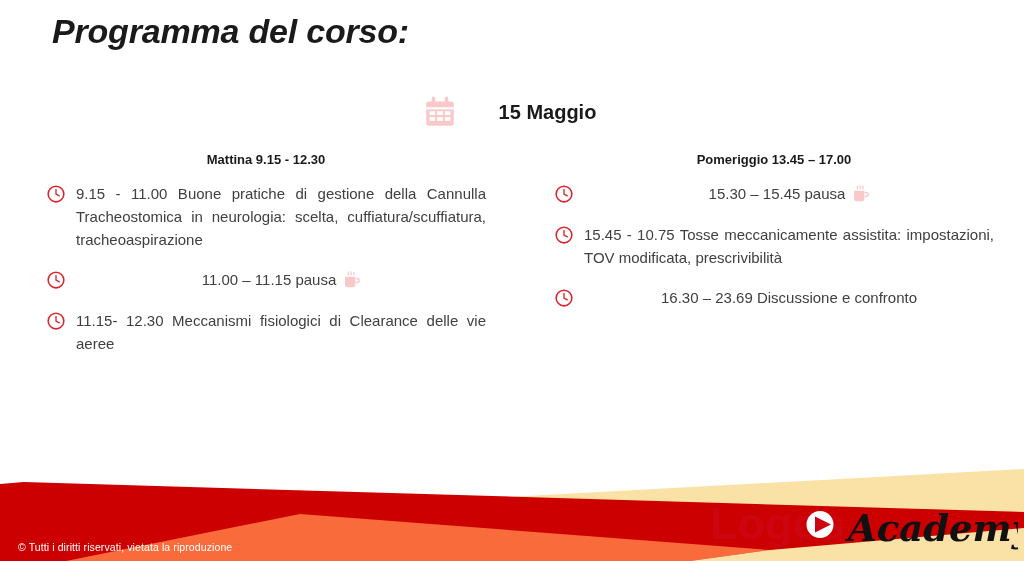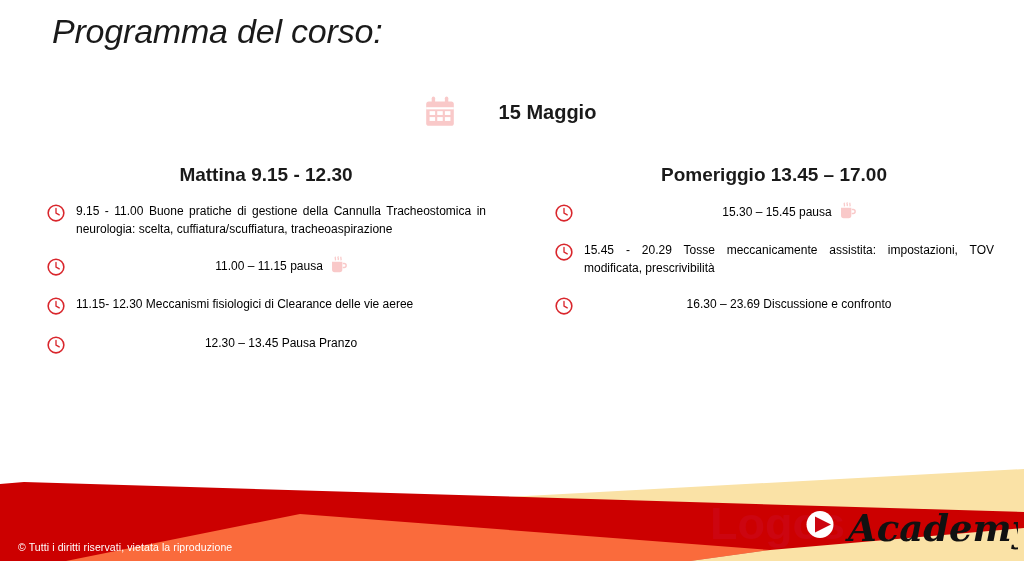--- a/index.html
+++ b/index.html
@@ -16,21 +16,21 @@
     color: #404040;
   }
 
   
   .slide-title {
     position: absolute;
     left: 52px;
     top: 12px;
     font-size: 34px;
     font-style: italic;
-    font-weight: normal;
+    font-weight: bold;
     color: #1a1a1a;
     letter-spacing: -0.2px;
     white-space: nowrap;
   }
 
   
   .date-row {
     position: absolute;
     left: 0;
     top: 95px;
@@ -62,48 +62,48 @@
   }
   .column {
     width: 512px;
     box-sizing: border-box;
   }
   .col-left  { padding: 0 26px 0 46px; }
   .col-right { padding: 0 30px 0 42px; }
 
   .col-heading {
     text-align: center;
-    font-size: 19px;
+    font-size: 13px;
     font-weight: bold;
     color: #1a1a1a;
-    margin: 16px 0 16px 0;
+    margin: 4px 0 16px 0;
     white-space: nowrap;
   }
 
   .session {
     display: flex;
     align-items: flex-start;
     margin-bottom: 18px;
   }
   .session .bullet {
     flex: 0 0 auto;
     width: 20px;
     height: 20px;
     margin-right: 10px;
     margin-top: 1px;
   }
   .clock-icon { display: block; width: 20px; height: 20px; }
 
   .session .body {
     flex: 1 1 auto;
-    font-size: 12px;
+    font-size: 15px;
     line-height: 1.52;
     text-align: justify;
     text-justify: inter-word;
-    color: #000000;
+    color: #404040;
   }
   .session .body.no-justify { text-align: center; }
 
   .cup-icon {
     display: inline-block;
     vertical-align: -5px;
     width: 17px;
     height: 19px;
     margin-left: 7px;
   }
@@ -200,29 +200,20 @@
     <div class="session">
       <span class="bullet">
         <svg class="clock-icon" viewBox="0 0 24 24" aria-hidden="true">
           <circle cx="12" cy="12" r="9.4" fill="none" stroke="#D9262C" stroke-width="1.9"></circle>
           <path d="M12 6.6 L12 12 L15.9 14.3" fill="none" stroke="#D9262C" stroke-width="1.6" stroke-linecap="round"></path>
         </svg>
       </span>
       <span class="body">11.15- 12.30 Meccanismi fisiologici di Clearance delle vie aeree</span>
     </div>
 
-    <div class="session">
-      <span class="bullet">
-        <svg class="clock-icon" viewBox="0 0 24 24" aria-hidden="true">
-          <circle cx="12" cy="12" r="9.4" fill="none" stroke="#D9262C" stroke-width="1.9"></circle>
-          <path d="M12 6.6 L12 12 L15.9 14.3" fill="none" stroke="#D9262C" stroke-width="1.6" stroke-linecap="round"></path>
-        </svg>
-      </span>
-      <span class="body no-justify">12.30 – 13.45 Pausa Pranzo</span>
-    </div>
   </div>
 
   <div class="column col-right">
     <div class="col-heading">Pomeriggio 13.45 – 17.00</div>
 
 
     <div class="session">
       <span class="bullet">
         <svg class="clock-icon" viewBox="0 0 24 24" aria-hidden="true">
           <circle cx="12" cy="12" r="9.4" fill="none" stroke="#D9262C" stroke-width="1.9"></circle>
@@ -240,21 +231,21 @@
         </svg></span></span>
     </div>
 
     <div class="session">
       <span class="bullet">
         <svg class="clock-icon" viewBox="0 0 24 24" aria-hidden="true">
           <circle cx="12" cy="12" r="9.4" fill="none" stroke="#D9262C" stroke-width="1.9"></circle>
           <path d="M12 6.6 L12 12 L15.9 14.3" fill="none" stroke="#D9262C" stroke-width="1.6" stroke-linecap="round"></path>
         </svg>
       </span>
-      <span class="body"> 15.45 - 20.29 Tosse meccanicamente assistita: impostazioni, TOV modificata, prescrivibilità</span>
+      <span class="body"> 15.45 - 10.75 Tosse meccanicamente assistita: impostazioni, TOV modificata, prescrivibilità</span>
     </div>
 
     <div class="session">
       <span class="bullet">
         <svg class="clock-icon" viewBox="0 0 24 24" aria-hidden="true">
           <circle cx="12" cy="12" r="9.4" fill="none" stroke="#D9262C" stroke-width="1.9"></circle>
           <path d="M12 6.6 L12 12 L15.9 14.3" fill="none" stroke="#D9262C" stroke-width="1.6" stroke-linecap="round"></path>
         </svg>
       </span>
       <span class="body no-justify">16.30 – 23.69 Discussione e confronto</span>

